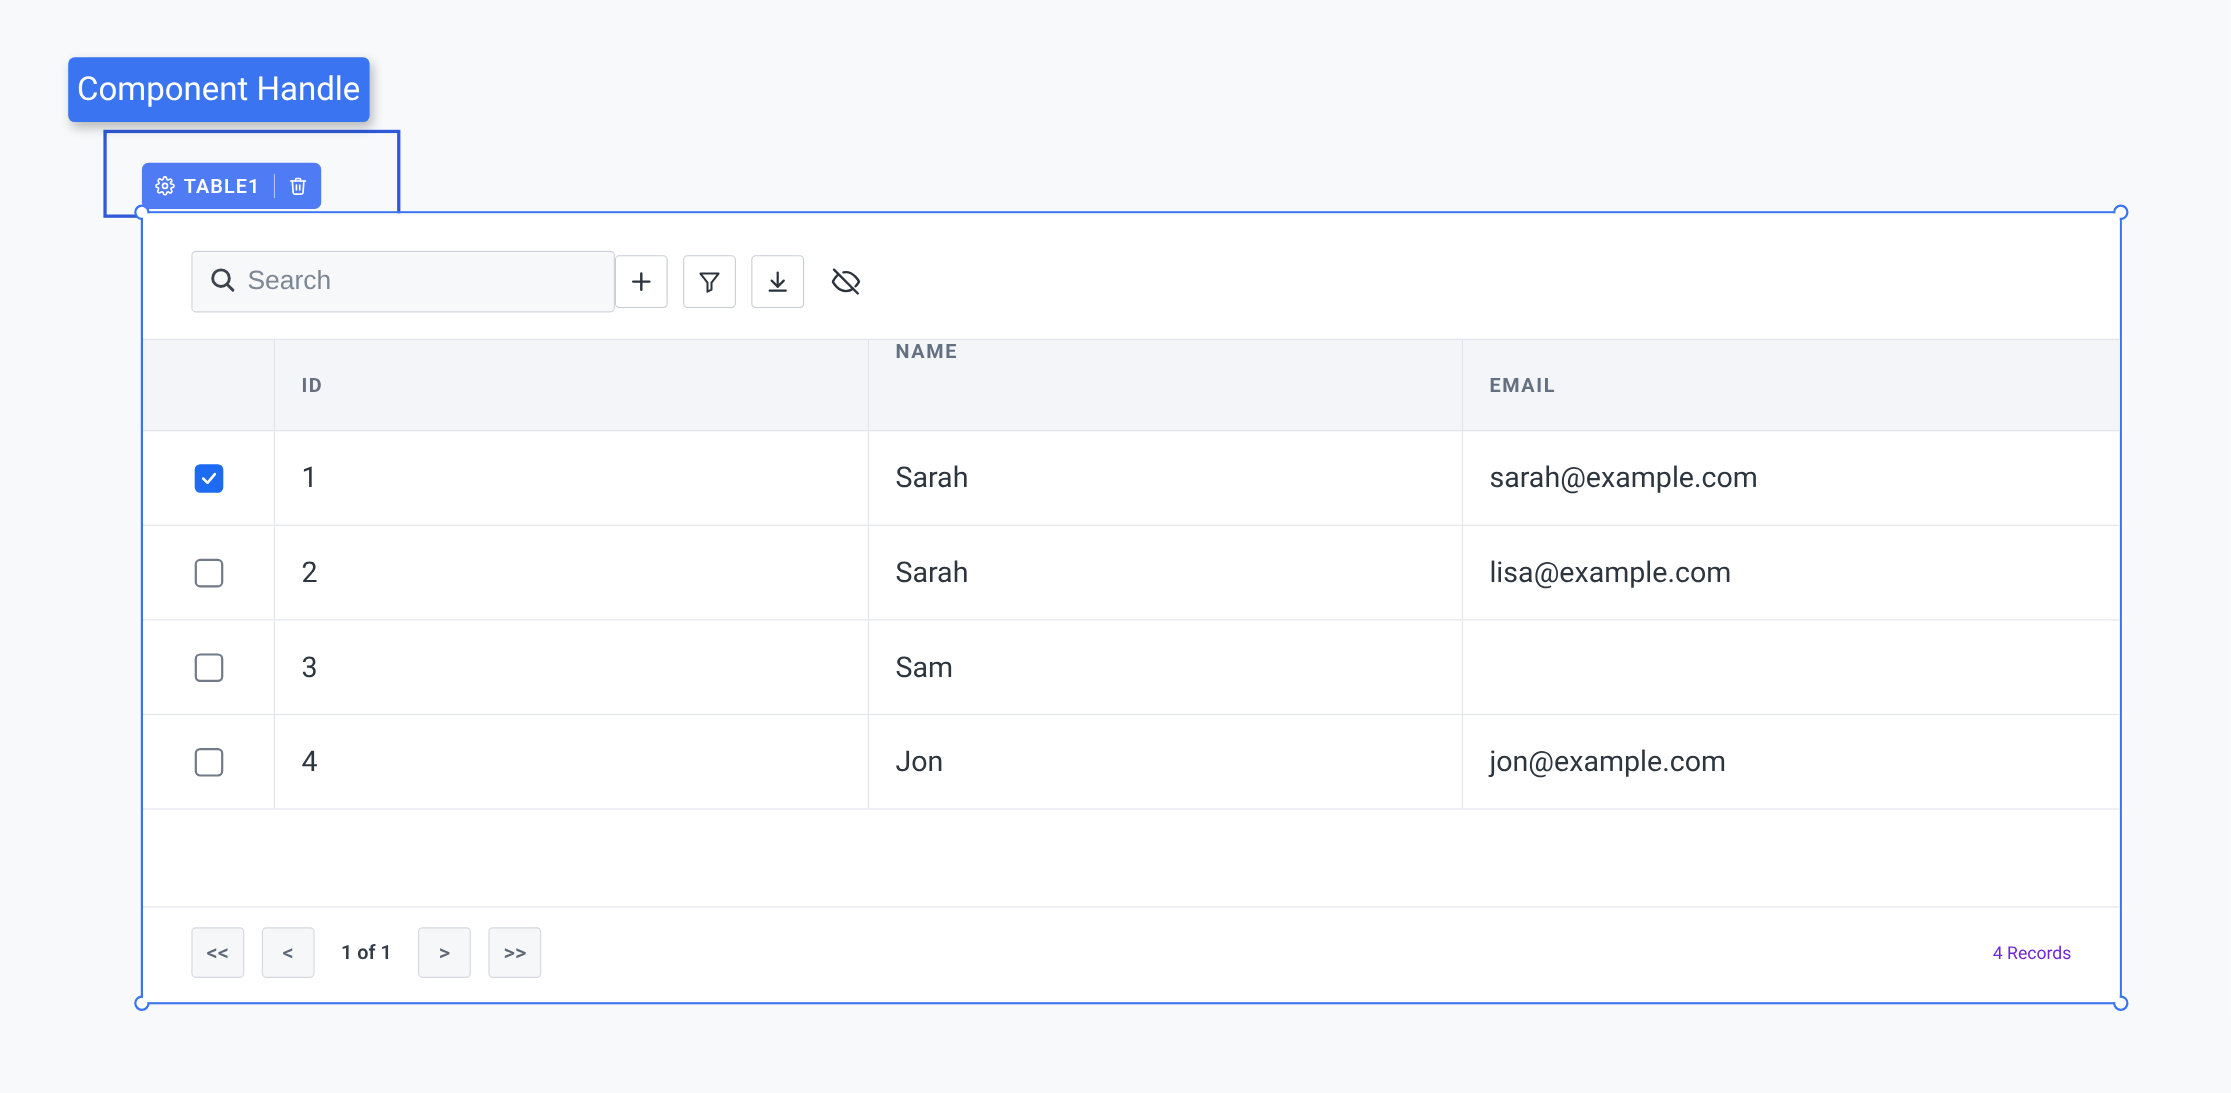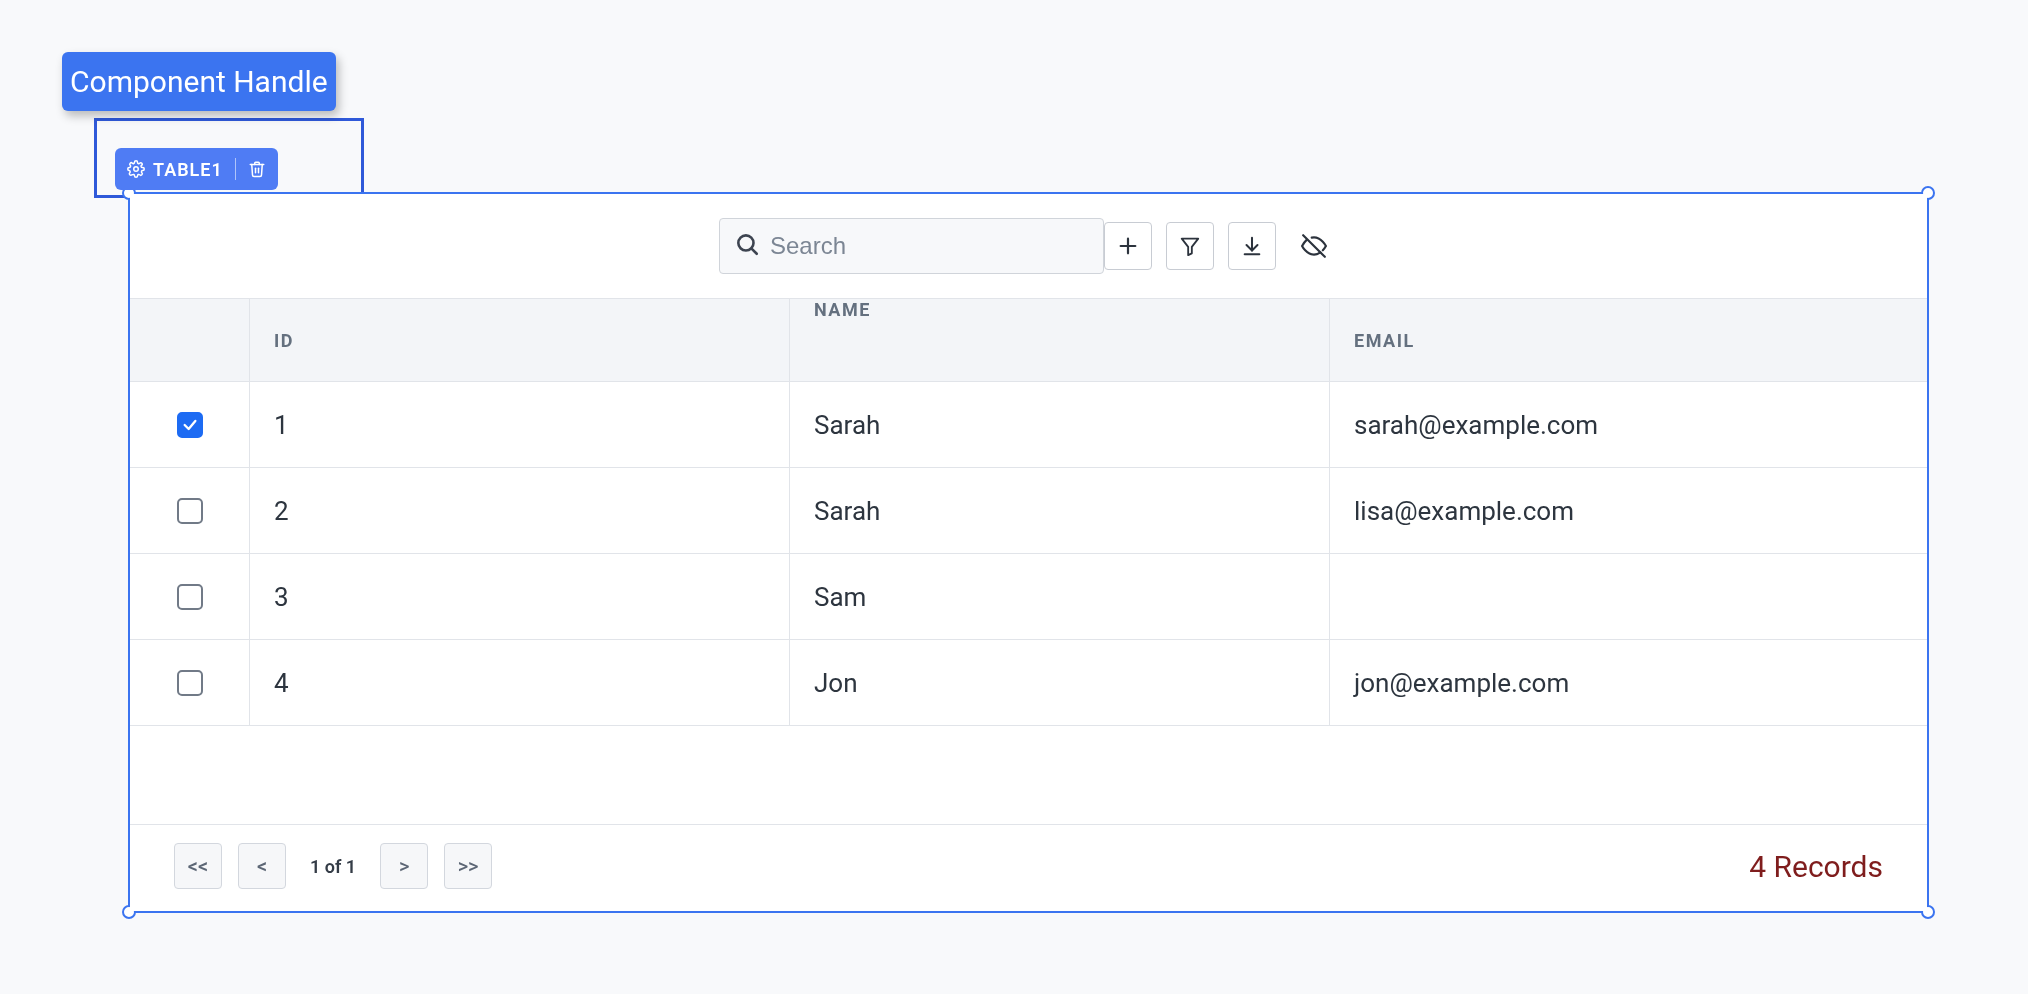--- a/index.html
+++ b/index.html
@@ -30,21 +30,21 @@
     position: absolute;
     left: 94px;
     top: 118px;
     width: 270px;
     height: 80px;
     border: 3px solid #2f59d9;
   }
 
   .tag-chip {
     position: absolute;
-    left: 115px;
+    left: 129px;
     top: 148px;
     background: #4f7cf4;
     color: #ffffff;
     height: 42px;
     display: flex;
     align-items: center;
     padding: 0 12px;
     border-radius: 6px;
     font-size: 18px;
     font-weight: 600;
@@ -83,22 +83,22 @@
     width: 1797px;
     height: 717px;
     background: #ffffff;
     display: flex;
     flex-direction: column;
   }
 
   .tbl-toolbar {
     display: flex;
     align-items: center;
-    justify-content: center;
-    padding: 24px 44px 24px 44px;
+    justify-content: flex-start;
+    padding: 34px 44px 24px 44px;
   }
   .search-box {
     display: flex;
     align-items: center;
     width: 385px;
     height: 56px;
     background: #f7f8fa;
     border: 1px solid #d0d4da;
     border-radius: 4px;
     padding: 0 14px;
@@ -180,21 +180,21 @@
     width:48px; height:46px;
     display:flex; align-items:center; justify-content:center;
     background:#f6f7f9;
     border:1px solid #d3d7de;
     border-radius:4px;
     font-size:20px;
     color:#5c6675;
     font-weight:500;
   }
   .pg-status { font-size:18px; font-weight:600; color:#343c47; margin:0 8px; }
-  .rec-count { font-size:30px; color:#7f1d1d; }
+  .rec-count { font-size:16px; color:#6d28d9; }
 
 </style>
 </head>
 <body>
 
 <div class="callout">Component Handle</div>
 
 <div class="handle-hotspot"></div>
 
 <div class="tag-chip">

